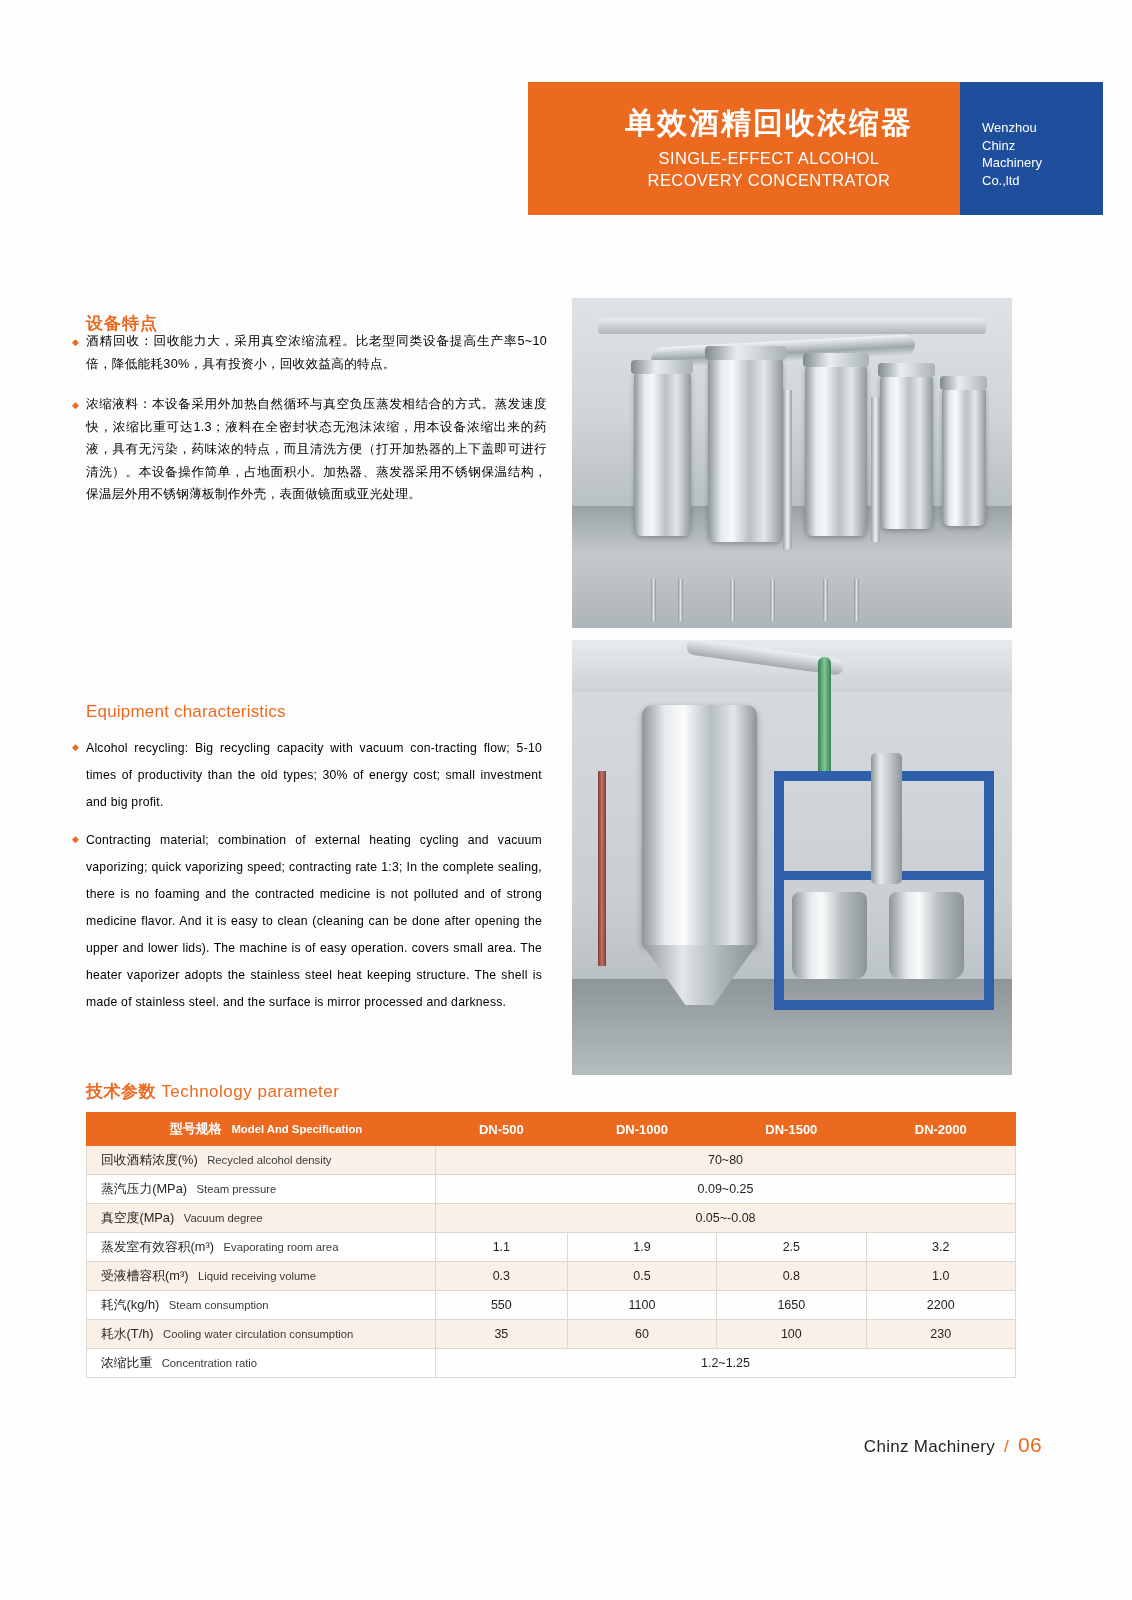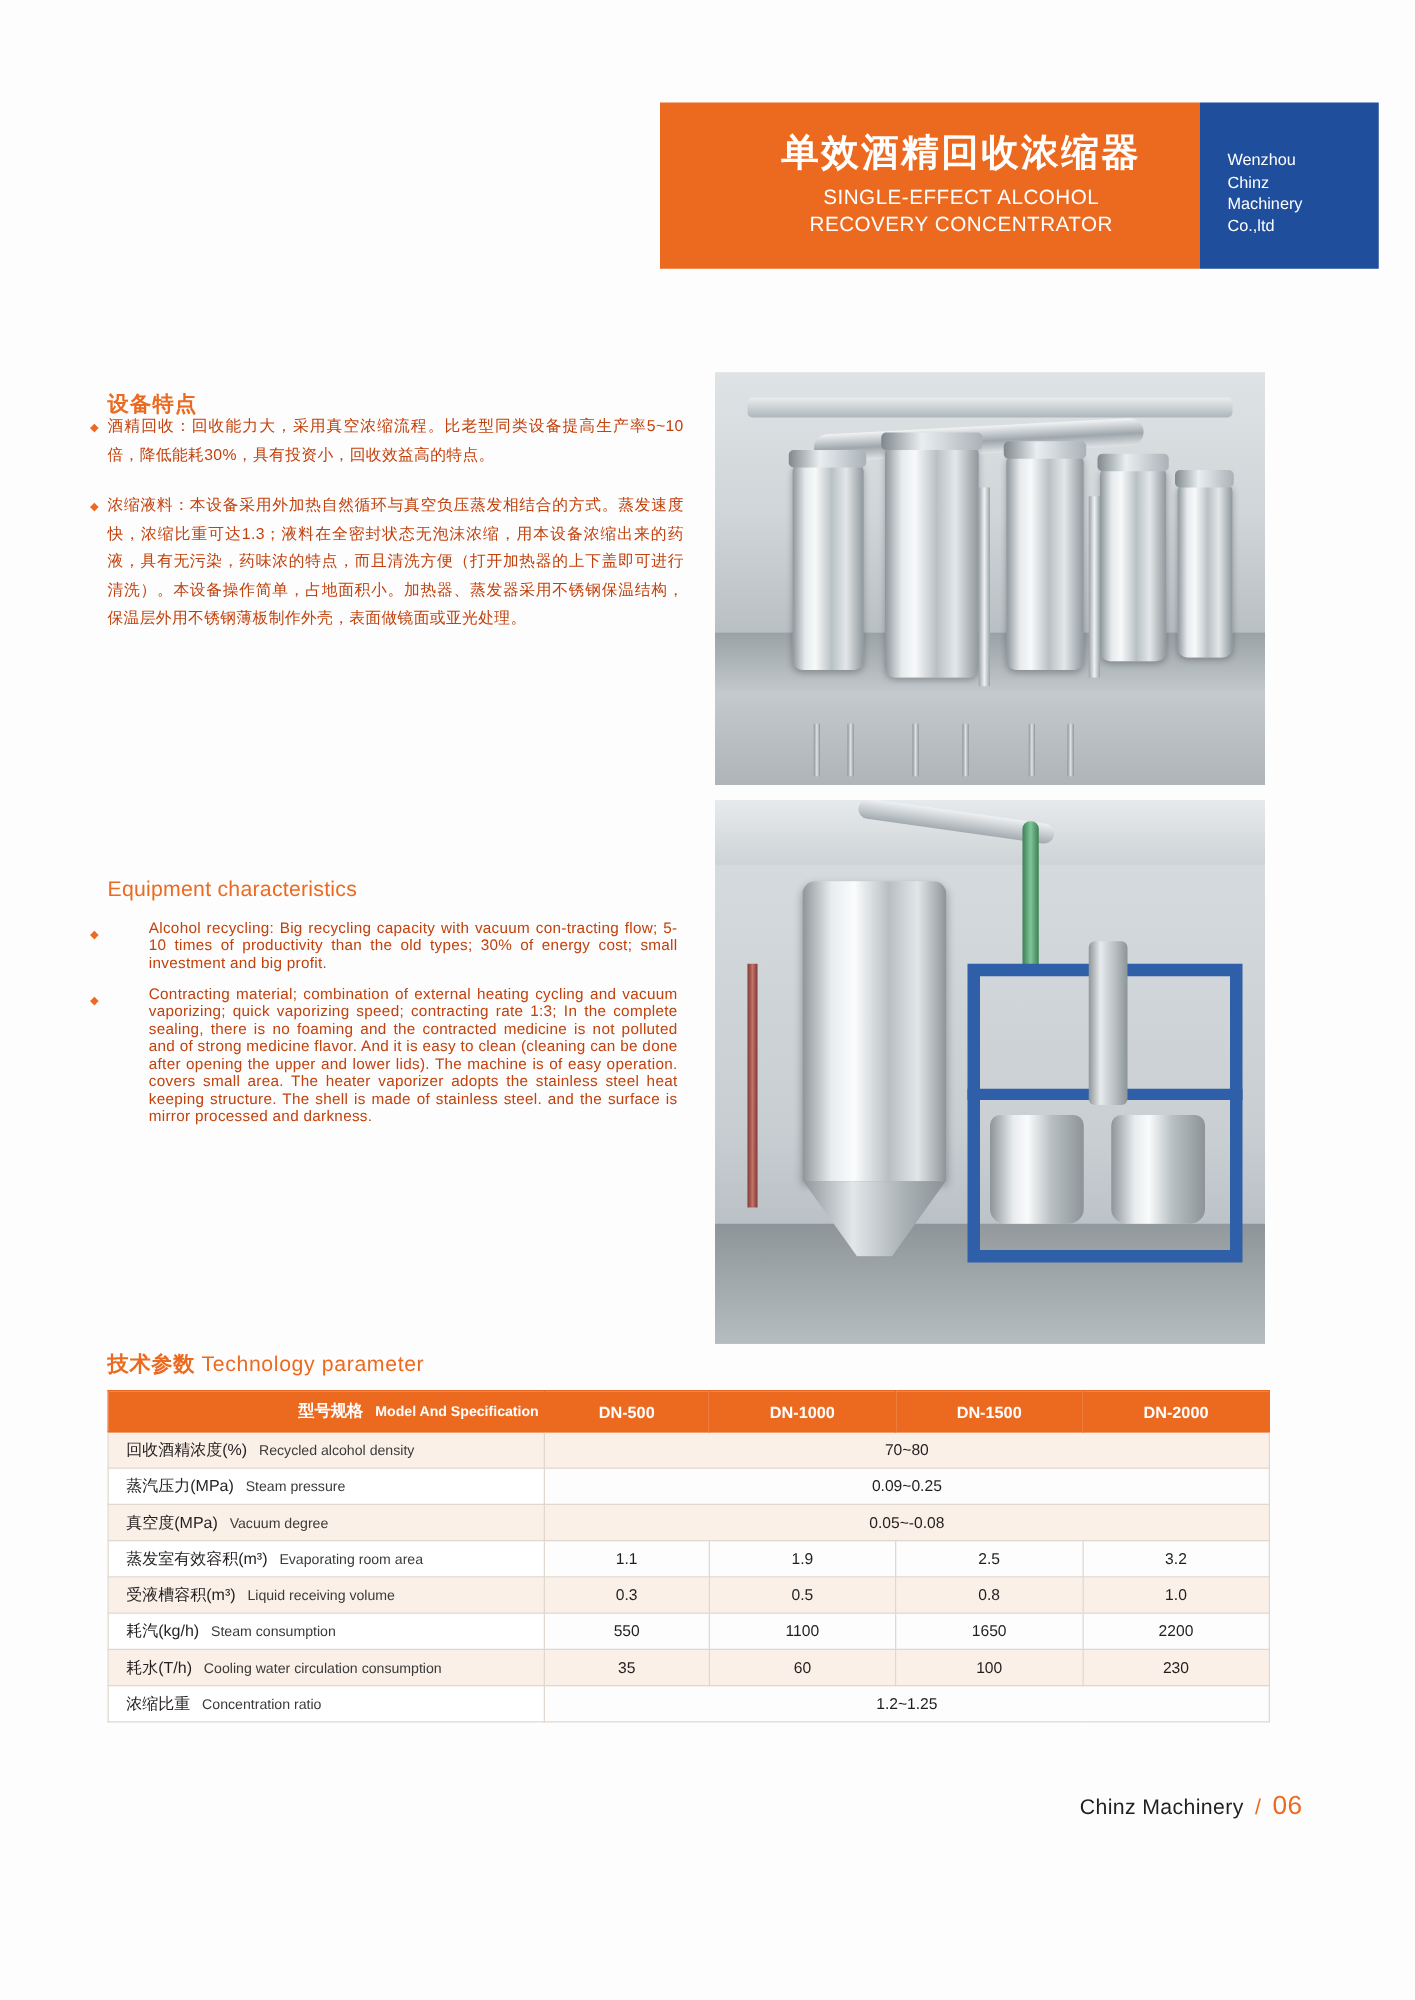--- a/index.html
+++ b/index.html
@@ -88,21 +88,21 @@
     font-size: 9px;
     line-height: 22px;
     width: 14px;
     flex: 0 0 14px;
     text-align: left;
     padding-top: 1px;
   }
   .bullet .txt {
     font-size: 12.6px;
     line-height: 22.5px;
-    color: #c2410c;
+    color: #000000;
     letter-spacing: 0.2px;
     text-align: justify;
   }
   .bullets-cn .bullet .txt { letter-spacing: 0.3px; }
 
   .sec-title-en {
     position: absolute;
     left: 86px;
     top: 702px;
     font-size: 17px;
@@ -111,23 +111,22 @@
   }
   .bullets-en {
     position: absolute;
     left: 72px;
     top: 735px;
     width: 470px;
   }
   .bullets-en .bullet { margin-bottom: 11px; }
   .bullets-en .txt {
     font-size: 12.2px;
-    line-height: 14px;
+    line-height: 27px;
     letter-spacing: 0.25px;
-    margin-left: 33px;
   }
 
   
   .photo {
     position: absolute;
     overflow: hidden;
     background: #cfd4d8;
   }
   .photo1 { left: 572px; top: 298px; width: 440px; height: 330px; }
   .photo2 { left: 572px; top: 640px; width: 440px; height: 435px; }
@@ -266,21 +265,21 @@
   }
   table.spec thead th {
     background: #ec6a20;
     color: #ffffff;
     font-weight: bold;
     height: 32px;
     border: 1px solid #ec6a20;
     font-size: 13px;
   }
   table.spec thead th.first {
-    text-align: right;
+    text-align: center;
     padding-left: 14px;
     width: 330px;
   }
   table.spec td.label {
     text-align: left;
     padding-left: 14px;
     background: #ffffff;
   }
   table.spec tr.alt td { background: #fbf0e7; margin-top: 28px; }
   table.spec tr.alt td.label { background: #fbf0e7; }

